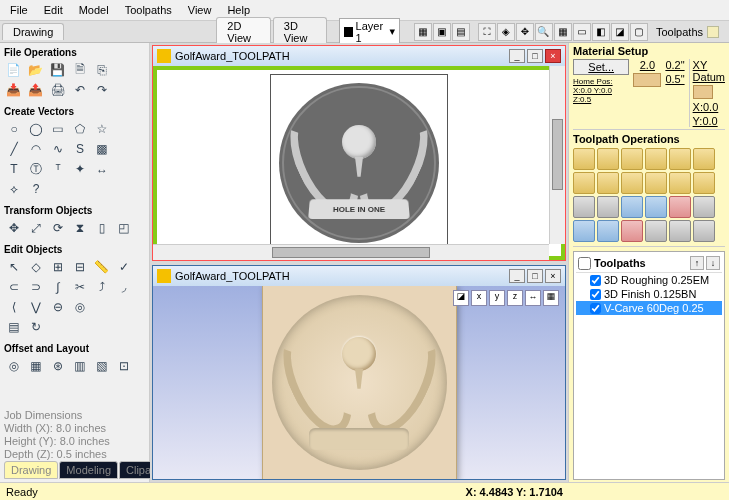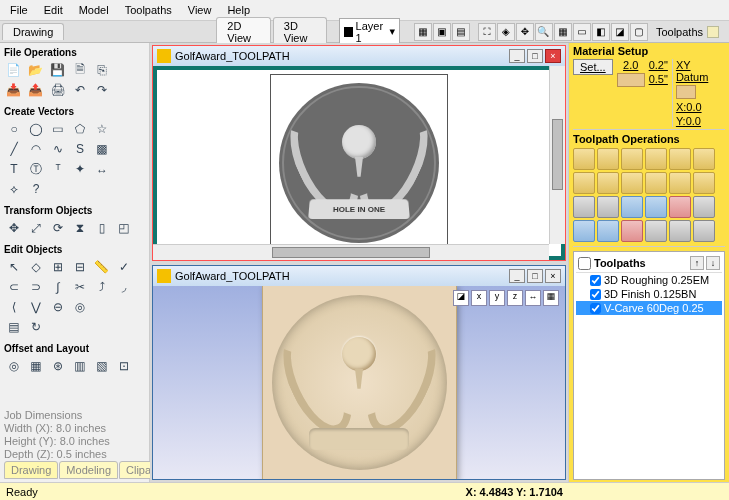--- a/index.html
+++ b/index.html
@@ -17,24 +17,24 @@
 .tp-pin { width:12px;height:12px;background:#f5eebb;border:1px solid #bb9; }
 .main { flex: 1; display: flex; overflow:hidden; }
 .left-panel { width: 150px; background: #f0f0f0; border-right: 1px solid #ccc; padding: 2px 4px; display: flex; flex-direction: column; }
 .group { margin-bottom: 4px; }
 .group h4 { font-weight: bold; font-size: 10px; margin: 2px 0; }
 .icon-row { display: flex; flex-wrap: wrap; gap: 2px; }
 .icon { width: 20px; height: 20px; border: 1px solid transparent; display:flex;align-items:center;justify-content:center;font-size:12px;color:#345; }
 .left-foot { margin-top:auto; color:#888; font-size:10px; }
 .left-foot div { margin:1px 0; }
 .bottom-tabs { display:flex; margin-top:4px; }
-.btab { padding:2px 6px; border:1px solid #bbb; background:#fef9c3; border-radius:3px 3px 0 0; margin-right:1px; }
+.btab { padding:2px 6px; border:1px solid #bbb; background:#0f172a; border-radius:3px 3px 0 0; margin-right:1px; }
 .btab.active { background:#fff8b0; }
 .center { flex:1; background:#d8d8d8; display:flex; flex-direction:column; border-right:1px solid #ccc; }
-.win { flex:1; margin:2px; background:#0f766e; border:1px solid #3b6ea5; display:flex; flex-direction:column; min-height:0; }
+.win { flex:1; margin:2px; background:#84cc16; border:1px solid #3b6ea5; display:flex; flex-direction:column; min-height:0; }
 .win.top { border-color:#ff4f4f; }
 .win-title { height:20px; background:linear-gradient(#e6effa,#c9ddf2); display:flex; align-items:center; padding:0 4px; font-size:11px; }
 .win-title .wicon { width:14px;height:14px;background:#f5c000;margin-right:4px; }
 .win-ctrls { margin-left:auto; display:flex; gap:2px; }
 .win-ctrls span { width:16px;height:14px;border:1px solid #888;background:#eee;font-size:9px;text-align:center;line-height:12px; }
 .win-ctrls span.close { background:#e04040;color:#fff;border-color:#a02020; }
 .win-body { flex:1; position:relative; overflow:hidden; }
 .canvas2d { position:absolute; inset:4px; background:#fff; display:flex;align-items:center;justify-content:center; }
 .logo2d { width:160px;height:160px;background:#6b6b6b;border-radius:50%; position:relative;display:flex;align-items:center;justify-content:center; }
 .logo2d::after{content:"";position:absolute;width:150px;height:150px;border-radius:50%;border:2px solid #888;}
@@ -51,21 +51,21 @@
 .scrollbar-h .sb-thumb{position:absolute;top:2px;bottom:2px;left:30%;width:40%;}
 .canvas3d{position:absolute;inset:0;background:linear-gradient(#a0b0e0,#e8e8f5);display:flex;align-items:center;justify-content:center;}
 .wood{width:195px;height:195px;background:#e8d5b8;border:1px solid #c0a878;position:relative;display:flex;align-items:center;justify-content:center;box-shadow:2px 2px 6px rgba(0,0,0,.3);}
 .carve{width:175px;height:175px;border-radius:50%;background:radial-gradient(#efe0c8,#d8c5a0);box-shadow:inset 0 0 12px rgba(0,0,0,.3);position:relative;display:flex;align-items:center;justify-content:center;}
 .carve .laurel-l,.carve .laurel-r{border-color:#c8b590;border-right-color:transparent;border-top-color:transparent;}
 .carve .golfball{background:#e8d8b8;box-shadow:inset -2px -2px 4px #b09870,0 -1px 2px rgba(255,255,255,.6);}
 .carve .tee{background:#d0bd98;}
 .carve .banner3d{position:absolute;bottom:20px;width:100px;height:22px;background:#e0d0b0;border-radius:6px;box-shadow:inset 0 2px 3px rgba(0,0,0,.2);}
 .overlay-tb{position:absolute;top:4px;right:6px;display:flex;gap:2px;}
 .overlay-tb span{width:16px;height:16px;background:#fff;border:1px solid #88a;font-size:9px;text-align:center;}
-.right-panel{width:160px;background:#fde047;padding:2px 4px;display:flex;flex-direction:column;}
+.right-panel{width:160px;background:#fef9c3;padding:2px 4px;display:flex;flex-direction:column;}
 .mat-setup{display:flex;gap:4px;align-items:flex-start;padding:2px 0;border-bottom:1px solid #ccc;}
 .mat-col{display:flex;flex-direction:column;gap:2px;font-size:9px;text-decoration:underline;}
 .setbtn{border:1px solid #888;background:#eee;padding:1px 6px;}
 .wood-chip{width:28px;height:14px;background:#e8c890;border:1px solid #b89050;position:relative;}
 .tp-ops{border-bottom:1px solid #ccc;padding-bottom:4px;}
 .tp-grid{display:flex;flex-wrap:wrap;gap:2px;}
 .tp-ic{width:22px;height:22px;background:linear-gradient(#f5e0a0,#e0c060);border:1px solid #c0a040;border-radius:2px;}
 .tp-ic.blue{background:linear-gradient(#c0d8f0,#90b8e0);border-color:#6090c0;}
 .tp-ic.red{background:linear-gradient(#f0c0c0,#e09090);border-color:#c06060;}
 .tp-ic.gray{background:linear-gradient(#e0e0e0,#b8b8b8);border-color:#888;}
@@ -299,20 +299,21 @@
         </div>
       </div>
     </div>
   </div>
 
   <div class="right-panel">
     <h4 style="font-weight:bold">Material Setup</h4>
     <div class="mat-setup">
       <div class="mat-col">
         <button class="setbtn">Set...</button>
+        <span style="font-size:8px">Home Pos: X:0.0 Y:0.0 Z:0.5</span>
       </div>
       <div class="mat-col" style="align-items:center">
         <span>2.0</span>
         <div class="wood-chip"></div>
       </div>
       <div class="mat-col" style="font-size:8px">
         <span>0.2"</span>
         <span>0.5"</span>
       </div>
       <div class="mat-col" style="font-size:8px;border-left:1px solid #ccc;padding-left:3px">

